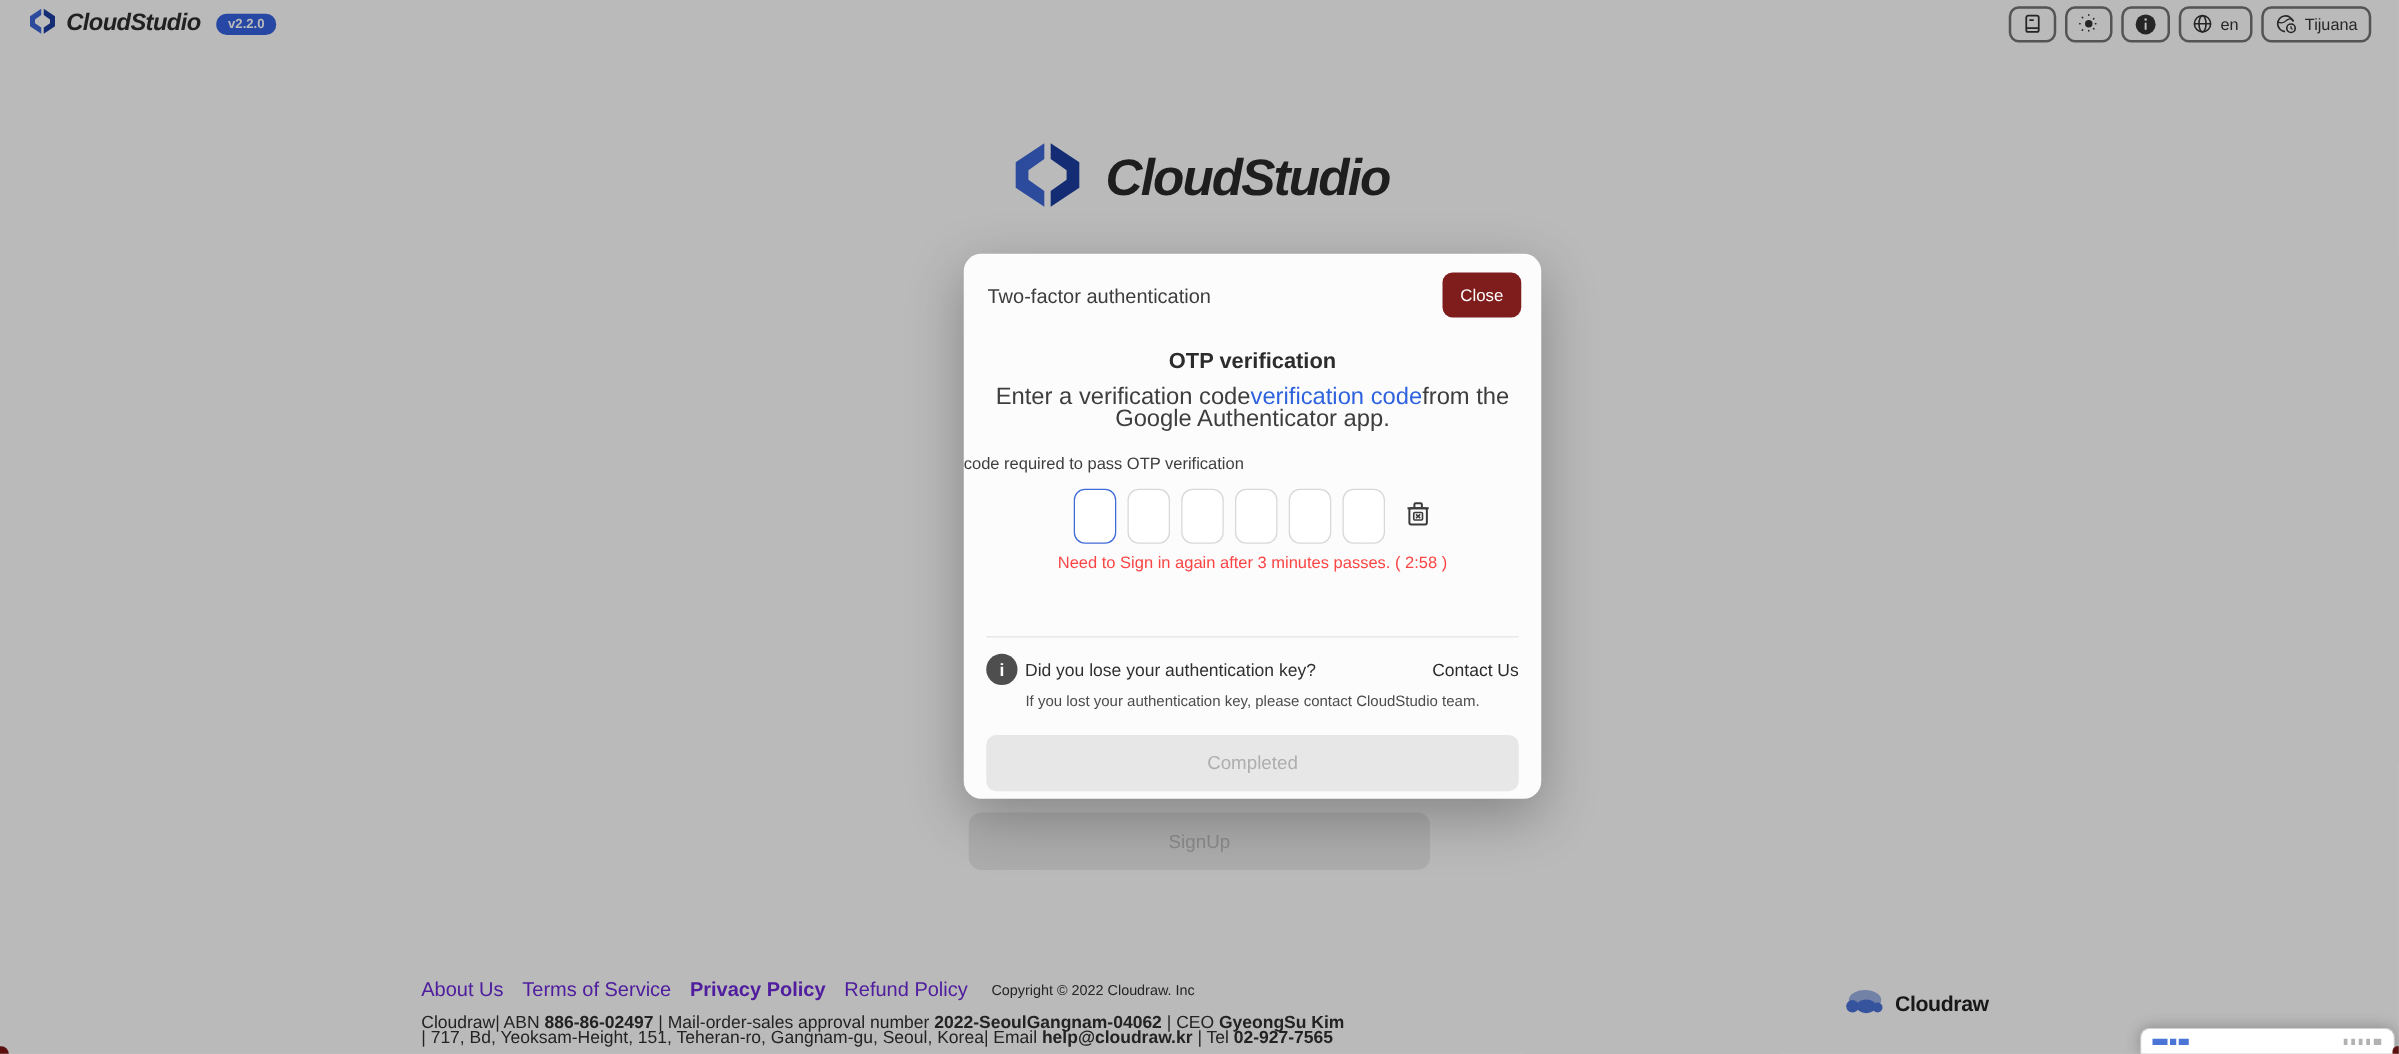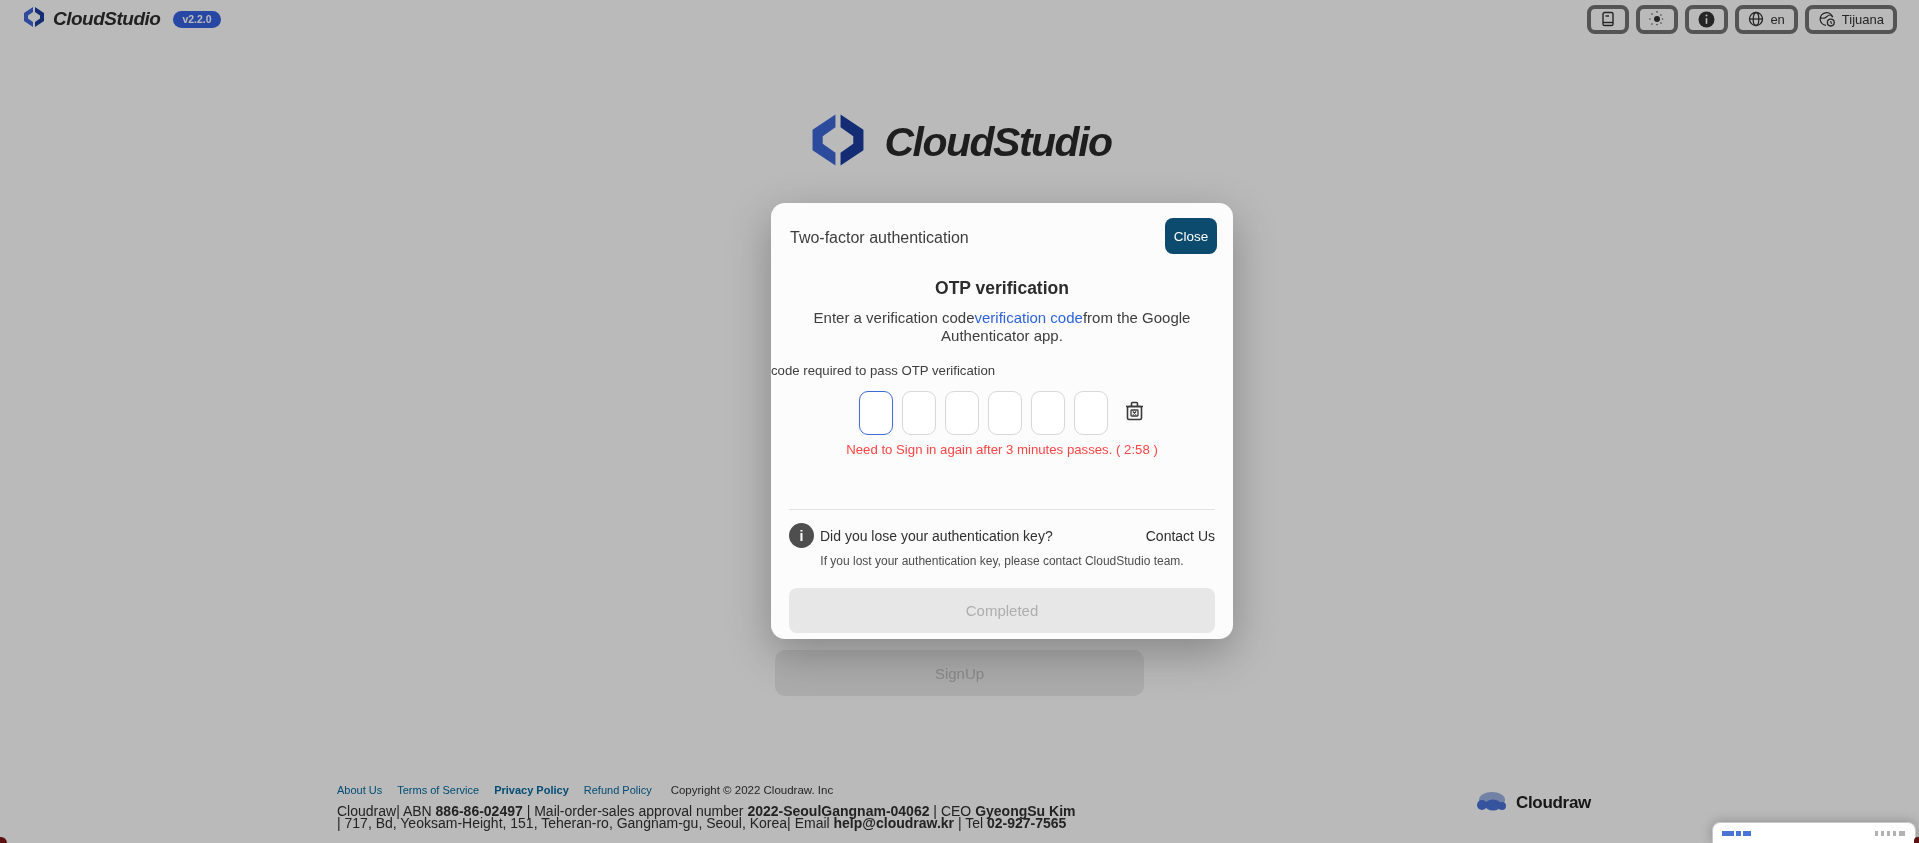--- a/index.html
+++ b/index.html
@@ -11,60 +11,60 @@
 
   
   .topbar { position:absolute; top:0; left:0; right:0; height:38px;
     display:flex; align-items:center; justify-content:space-between; padding:0 22px; }
   .brand { display:flex; align-items:center; gap:7px; }
   .brand-text { font-size:19px; font-weight:800; font-style:italic; letter-spacing:-0.5px; color:#2e2e2e; }
   .badge { background:#3562e0; color:#fff; font-size:10.5px; font-weight:700;
     padding:2px 9px 3px; border-radius:999px; margin-left:6px; }
   .actions { display:flex; align-items:center; gap:7px; }
   .hbtn { height:29px; min-width:32px; display:flex; align-items:center; justify-content:center;
-    gap:6px; padding:0 9px; border:4px solid #737373; border-radius:8px; background:transparent;
+    gap:6px; padding:0 9px; border:2px solid #737373; border-radius:8px; background:transparent;
     color:#333; font-size:13px; font-family:inherit; cursor:pointer; }
   .hbtn svg { display:block; }
 
   
   .hero { position:absolute; top:112px; left:0; right:0; display:flex;
     align-items:center; justify-content:center; gap:15px; }
   .hero-text { font-size:41px; font-weight:800; font-style:italic; letter-spacing:-1.5px; color:#2a2a2a; }
 
   
   .signup-ghost { position:absolute; left:775px; top:650px; width:369px; height:46px;
     background:#ececec; color:#bdbdbd; border:none; border-radius:10px; font-size:15px;
     font-family:inherit; cursor:pointer; }
 
   
   .footer { position:absolute; left:337px; right:328px; top:784px;
     display:flex; justify-content:space-between; align-items:flex-start; }
   .flinks { display:flex; align-items:center; gap:15px; }
-  .flink { font-size:11px; color:#0369a1; text-decoration:none; }
+  .flink { font-size:16px; color:#6d28d9; text-decoration:none; }
   .flink.bold { font-weight:700;text-align:center; }
   .fcopy { font-size:11.5px; color:#333; margin-left:4px; }
   .fdetails { margin-top:9px; font-size:14px; line-height:12px; color:#303030; }
   .fdetails b { font-weight:700; }
   .fbrand { display:flex; align-items:center; gap:6px; margin-top:6px; }
   .fbrand-text { font-size:17px; font-weight:700; letter-spacing:-0.3px; color:#222; }
 
   
   .overlay { position:absolute; inset:0; background:rgba(0,0,0,0.27); z-index:50; }
 
   
   .modal { position:absolute; left:771px; top:203px; width:462px; height:436px;
     background:#fcfcfc; border-radius:14px; z-index:60;
     box-shadow:0 14px 44px rgba(0,0,0,0.28); }
   .modal-head { position:relative; height:75px; }
   .modal-title { position:absolute; left:19px; top:26px; font-size:16px; color:#3d3d3d; font-weight:500; }
-  .close-btn { position:absolute; right:16px; top:15px; width:52px; height:36px;
-    background:#0c4a6e; color:#fff; border:none; border-radius:8px; font-size:13.5px;
+  .close-btn { position:absolute; right:16px; top:15px; width:63px; height:36px;
+    background:#7f1d1d; color:#fff; border:none; border-radius:8px; font-size:13.5px;
     font-family:inherit; cursor:pointer; }
   .otp-heading { text-align:center; font-size:17.5px; font-weight:700; color:#2c2c2c; }
-  .otp-desc { margin-top:10px; padding:0 20px; text-align:center; font-size:15px;
+  .otp-desc { margin-top:10px; padding:0 20px; text-align:center; font-size:19px;
     line-height:17.5px; color:#3e3e3e; }
   .otp-desc .link { color:#2e63dd; cursor:pointer; }
   .otp-desc2 { margin-top:19px; font-size:13.2px; color:#3e3e3e; }
   .otp-row { margin-top:13px; display:flex; align-items:center; justify-content:center; }
   .otp-inputs { display:flex; gap:9px; }
   .otp-box { width:34px; height:44px; border:1px solid #d8d8d8; border-radius:9px; background:#fff; }
   .otp-box.focused { border:1.5px solid #3f6bd8; }
   .trash-btn { margin-left:16px; background:none; border:none; cursor:pointer; padding:0; display:flex; }
   .otp-timer { margin-top:7px; text-align:center; font-size:13.2px; color:#fb4444; }
   .divider { border:none; border-top:1px solid #e3e3e3; margin:52px 18px 0; }

